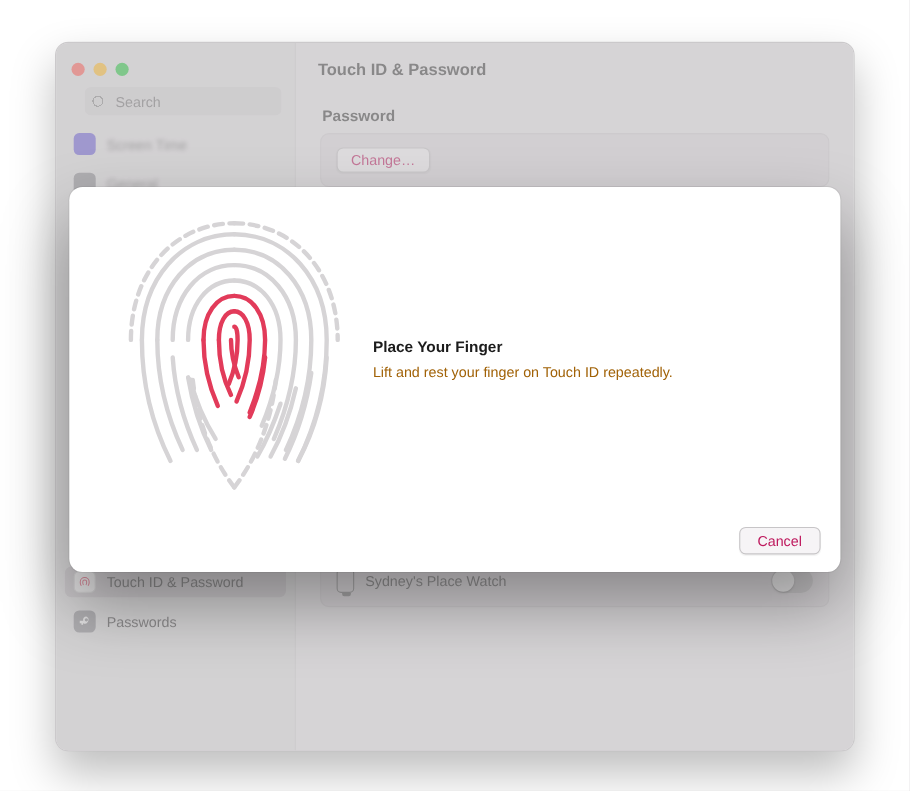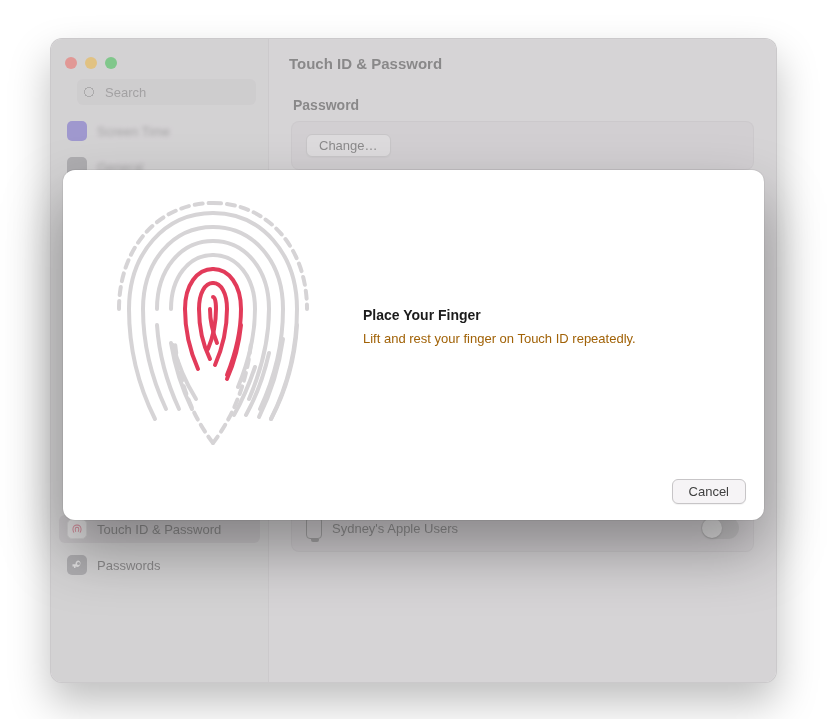--- a/index.html
+++ b/index.html
@@ -73,21 +73,21 @@
   .panel {
     background:#ddd9dd; border-radius:8px;
     border:1px solid rgba(0,0,0,0.05);
   }
   .row {
     display:flex; align-items:center; justify-content:space-between;
     padding: 12px 14px; font-size:13px; color:#4d4d4d;
   }
   .btn {
     background:#f6f4f6; border:1px solid #c7c5c7; border-radius:6px;
-    padding: 3px 12px; font-size:13px; color:#404040; cursor:pointer;
+    padding: 3px 12px; font-size:13px; color:#be185d; cursor:pointer;
     box-shadow: 0 1px 1px rgba(0,0,0,0.05);
   }
   .sub { font-size:12px; color:#7a7a7a; margin: 2px 0 8px 2px;}
   .aw-icon { width:16px; height:22px; border:1.5px solid #7b7b7b; border-radius:4px; margin-right:10px; position:relative;}
   .aw-icon:before, .aw-icon:after { content:""; position:absolute; left:4px; width:8px; height:3px; background:#7b7b7b;}
   .aw-icon:before{ top:-4px; border-radius:2px 2px 0 0;}
   .aw-icon:after{ bottom:-4px; border-radius:0 0 2px 2px;}
 
   .toggle {
     width:38px; height:22px; background:#bfbdbf; border-radius:11px; position:relative;
@@ -107,21 +107,21 @@
     width: 701px; height: 350px;
     background:#fff;
     border-radius:12px;
     box-shadow: 0 30px 60px rgba(0,0,0,0.35), 0 0 0 1px rgba(0,0,0,0.05);
     display:flex; flex-direction:column;
     overflow:hidden;
   }
   .sheet-body {
     flex:1; display:flex; align-items:center;
     padding: 10px 40px;
-    gap: 40px;
+    gap: 16px;
   }
   .fp-wrap { width:220px; height:280px; display:flex; align-items:center; justify-content:center;}
   .sheet-text { flex:1; padding-top:4px;}
   .sheet-text h2 { font-size:14px; font-weight:700; color:#1c1c1c; margin-bottom:8px;}
   .sheet-text p { font-size:13px; color:#a16207;}
   .sheet-foot { display:flex; justify-content:flex-end; padding: 0 18px 16px 18px;}
   .sheet-foot .btn { padding:4px 16px; }
 
   
 
@@ -239,21 +239,21 @@
       </div>
 
       <div style="height:280px"></div>
 
       <div class="section-h">Apple Watch</div>
       <div class="sub">Use Apple Watch to unlock your applications and your Mac.</div>
       <div class="panel">
         <div class="row">
           <div style="display:flex;align-items:center">
             <div class="aw-icon"></div>
-            <span>Sydney's Apple Users</span>
+            <span>Sydney's Place Watch</span>
           </div>
           <div class="toggle"></div>
         </div>
       </div>
     </div>
   </div>
 
   <div class="dim"></div>
 </div>
 

